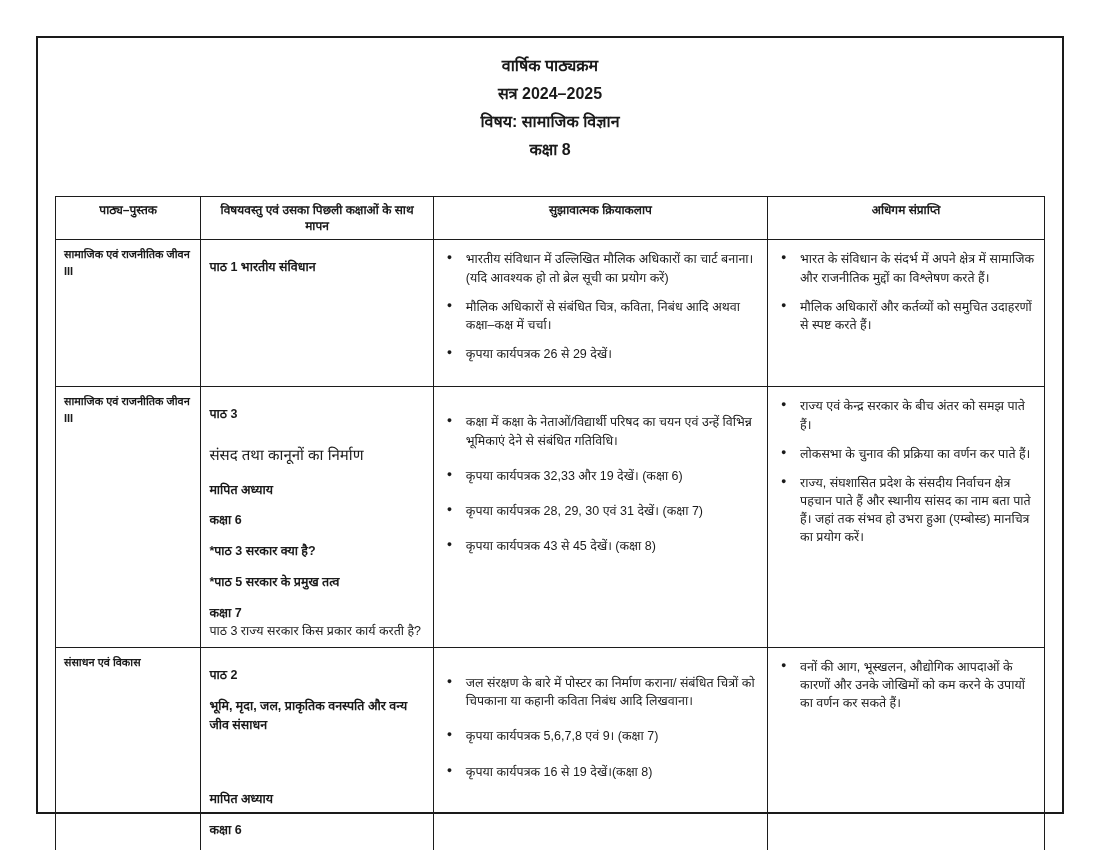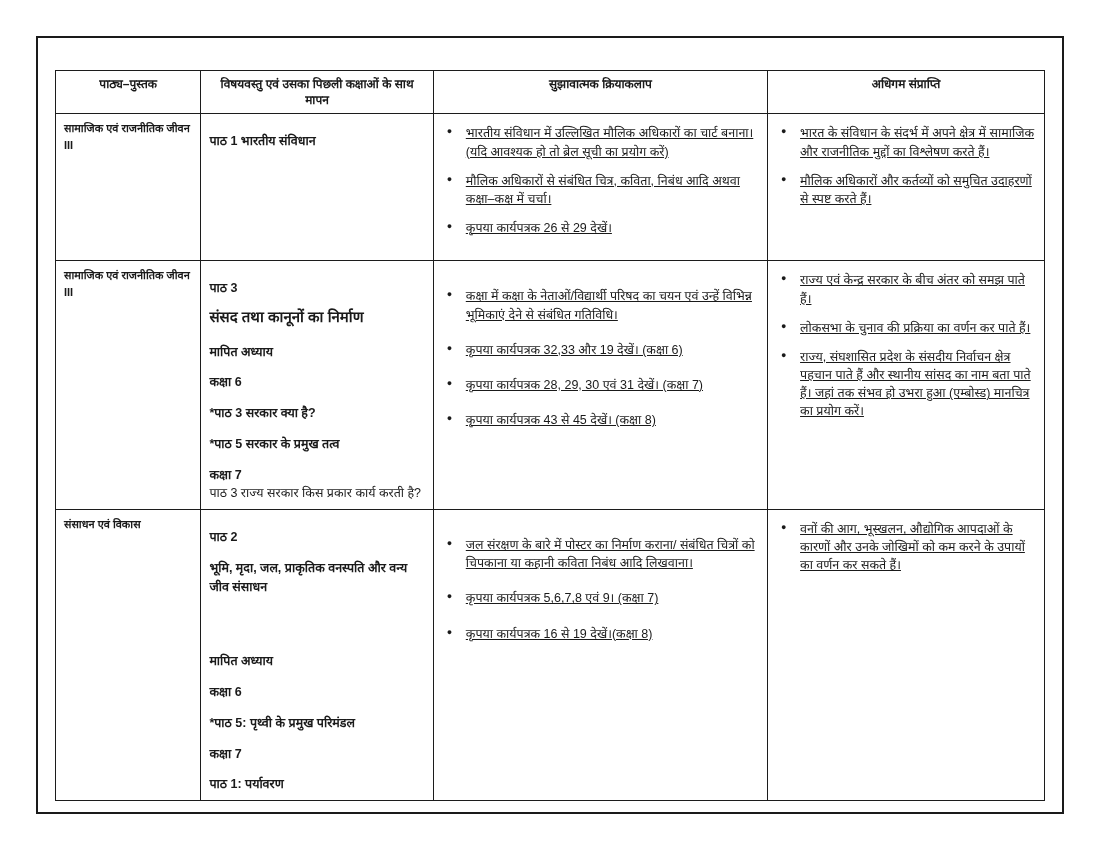--- a/index.html
+++ b/index.html
@@ -57,50 +57,55 @@
   td.textbook-cell {
     font-size: 11px;
     font-weight: bold;
     line-height: 1.5;
   }
   .content-line {
     font-size: 12.5px;
     line-height: 1.5;
   }
   .content-line.bold { font-weight: bold; margin-top: 12px; }
-  .content-line.large { font-size: 15px; font-weight: bold; margin: 8px 0 10px 0; }
+  .content-line.large { font-size: 15px; font-weight: normal; margin: 20px 0 10px 0; }
   .content-line.gap { margin-top: 14px; }
   .content-line.biggap { margin-top: 56px; }
   .bullet-list {
     list-style: none;
     margin: 4px 0 0 0;
     padding: 0;
   }
   .bullet-item {
     position: relative;
     padding-left: 24px;
     margin-bottom: 11px;
     font-size: 12.5px;
     line-height: 1.45;
-    text-decoration: underline;
   }
   .bullet-item::before {
     content: "\25CF";
     position: absolute;
     left: 5px;
     top: 1px;
     font-size: 9px;
   }
   .spacey .bullet-item { margin-bottom: 17px; }
   .pushdown { padding-top: 22px !important; }
 </style>
 </head>
 <body>
 
 <div class="sheet">
+  <div class="doc-header">
+    <div class="hline">वार्षिक पाठ्यक्रम</div>
+    <div class="hline">सत्र 2024–2025</div>
+    <div class="hline">विषय: सामाजिक विज्ञान</div>
+    <div class="hline">कक्षा 8</div>
+  </div>
 
   <table class="syllabus-table">
     <thead>
       <tr id="head-row">
           <th>पाठ्य–पुस्तक</th>
           <th>विषयवस्तु एवं उसका पिछली कक्षाओं के साथ मापन</th>
           <th>सुझावात्मक क्रियाकलाप</th>
           <th>अधिगम संप्राप्ति</th>
         </tr>
     </thead>

